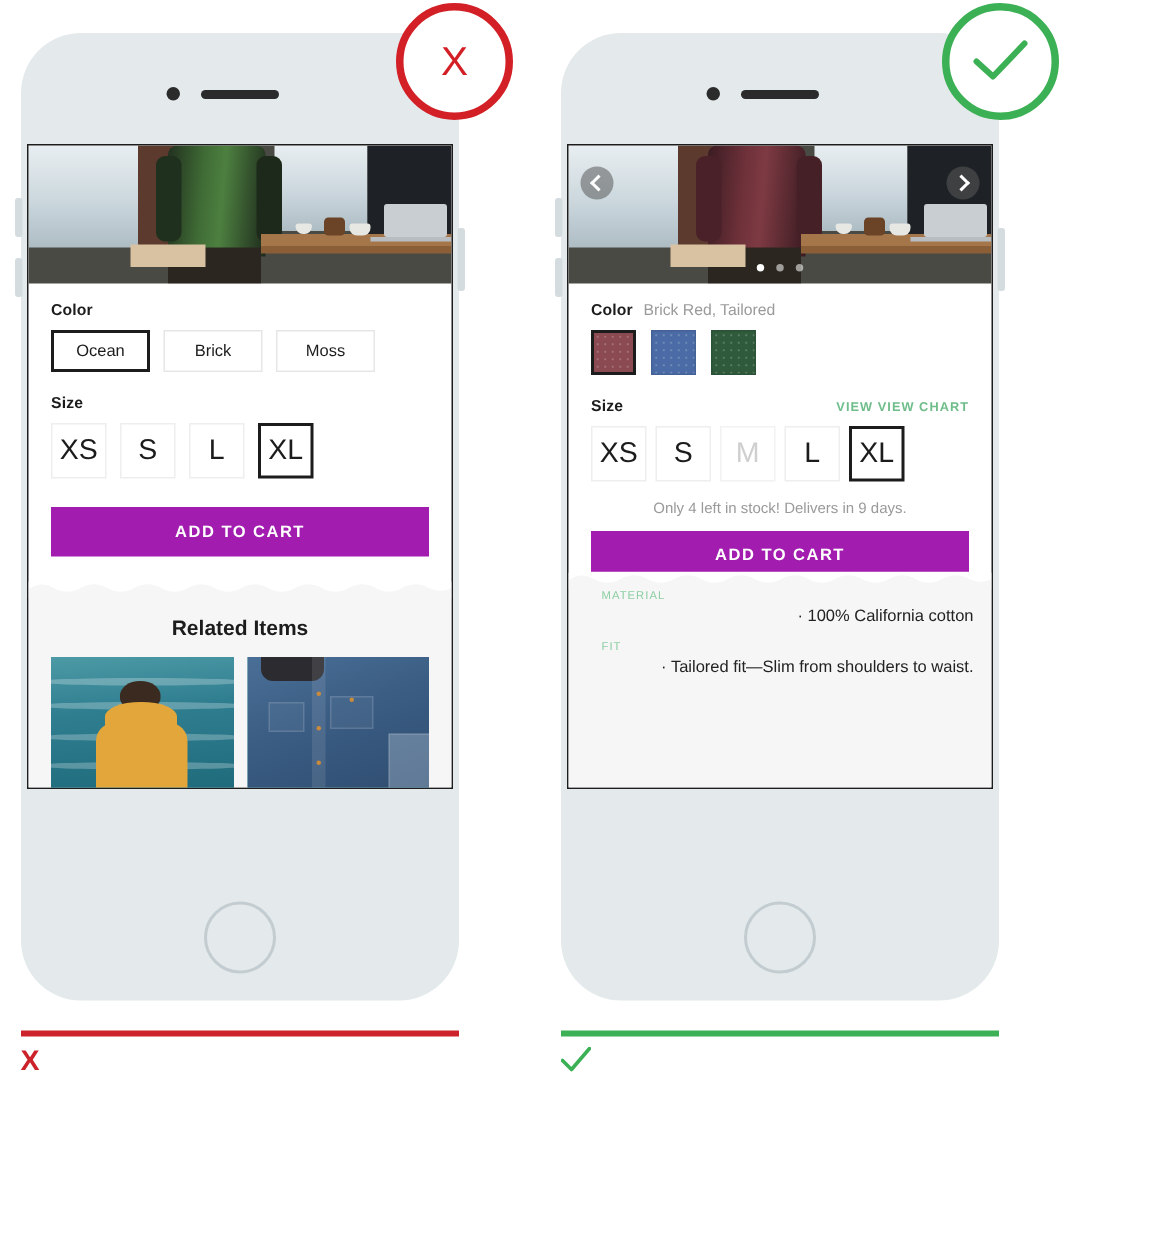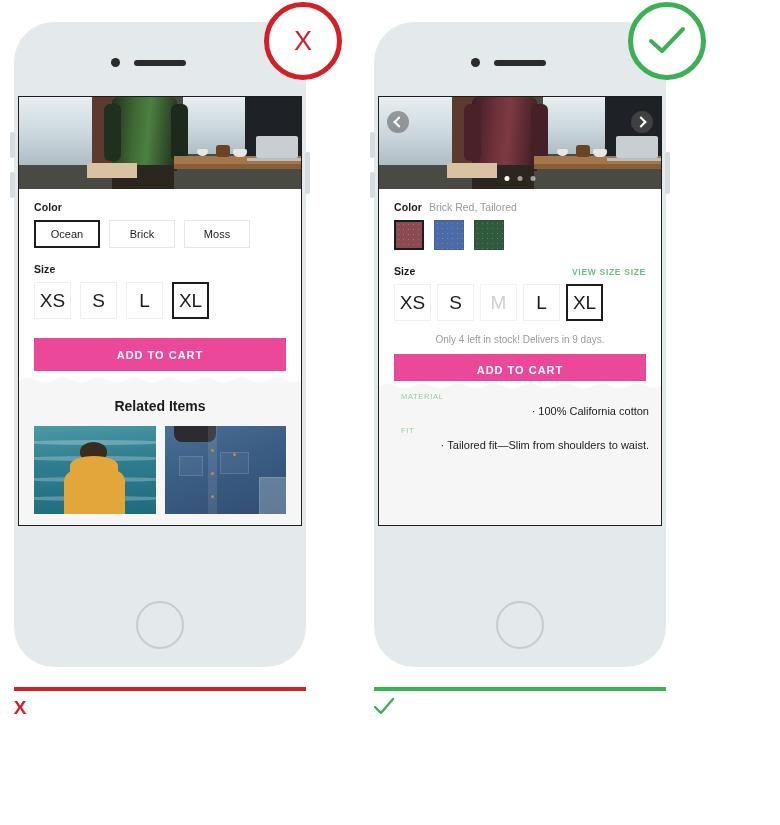--- a/index.html
+++ b/index.html
@@ -245,38 +245,38 @@
   .stock-note {
     text-align: center;
     font-size: 10px;
     color: #9a9a9a;
     margin-top: 13px;
   }
 
   .cart-btn {
     margin-top: 9px;
     height: 31px;
-    background: #ec4899;
+    background: #a21caf;
     color: #ffffff;
     font-size: 11px;
     font-weight: bold;
     letter-spacing: 1px;
     display: flex;
     align-items: center;
     justify-content: center;
   }
   .cart-btn.big { margin-top: 19px; height: 33px; }
 
   
   .lower {
     position: absolute;
     left: 0; right: 0; bottom: 0;
     background: #f6f6f6;
   }
-  .lower.left-lower  { top: 279px; }
+  .lower.left-lower  { top: 291px; }
   .lower.right-lower { top: 285px; }
 
   .scallop {
     position: absolute;
     top: -1px;
     left: 0;
     width: 100%;
     height: 12px;
     display: block;
   }
@@ -577,21 +577,21 @@
           <div class="swatch" style="background:#4a6ba5">
               <span class="tex"></span>
             </div>
           <div class="swatch" style="background:#2f5a3c">
               <span class="tex"></span>
             </div>
         </div>
 
         <div class="label-row" style="margin-top:15px">
           <span class="label">Size</span>
-          <span class="label-link">VIEW SIZE SIZE</span>
+          <span class="label-link">VIEW VIEW CHART</span>
         </div>
         <div class="opt-row" style="gap:6px">
           <div class="size-box">
             <span>XS</span>
           </div>
           <div class="size-box">
             <span>S</span>
           </div>
           <div class="size-box disabled">
             <span>M</span>

